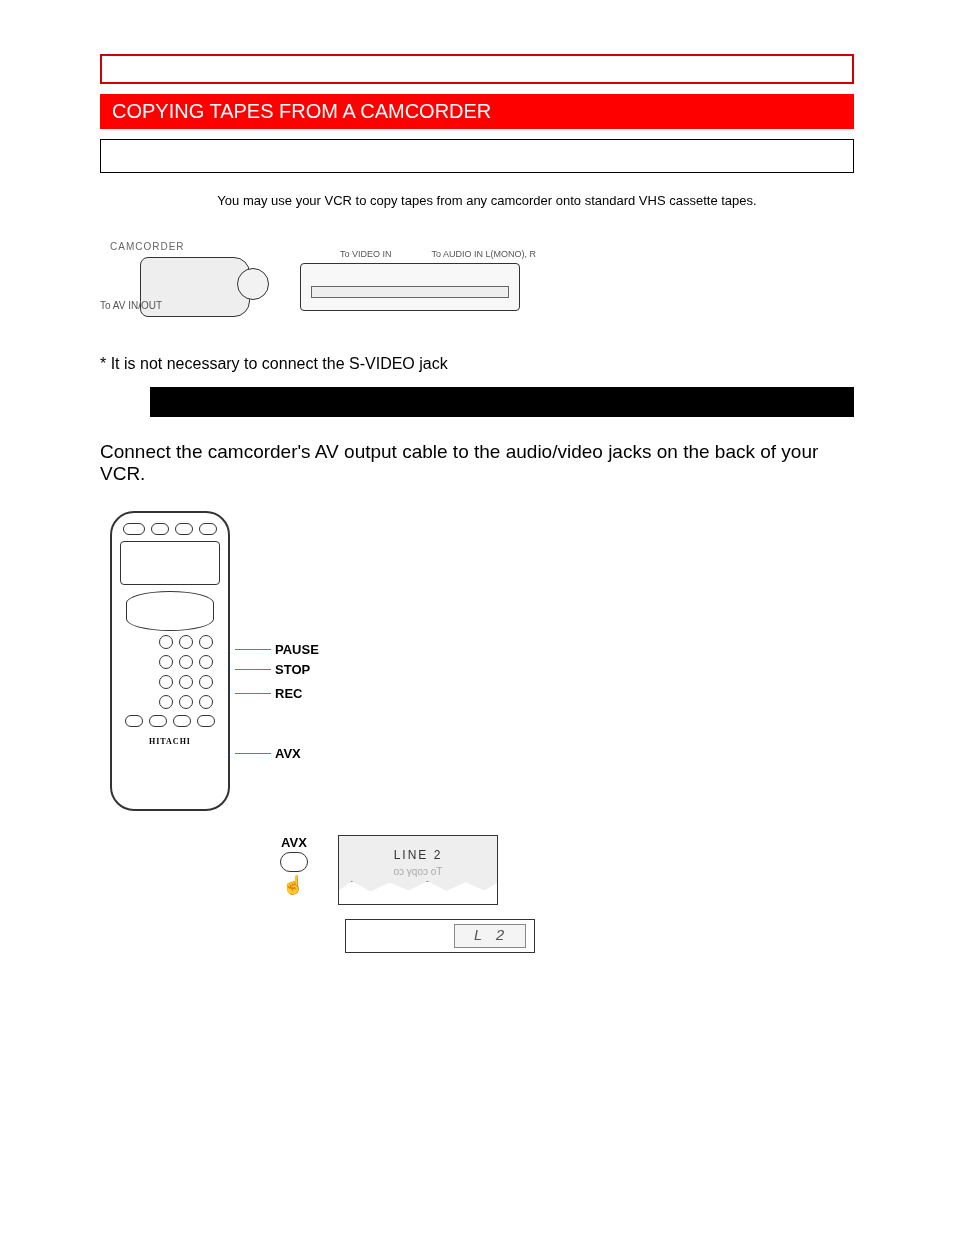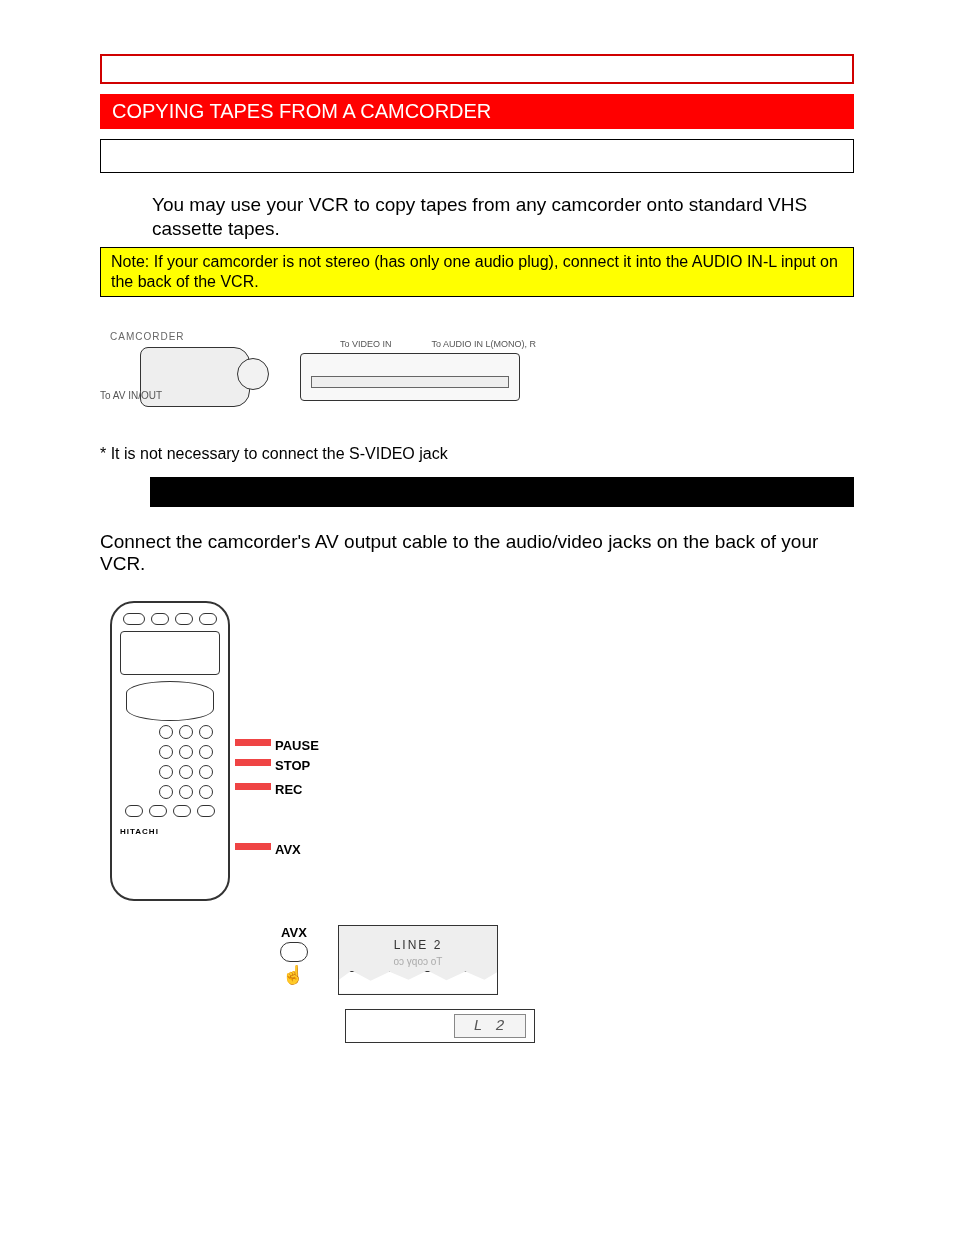--- a/index.html
+++ b/index.html
@@ -28,23 +28,24 @@
     padding: 6px 12px;
     margin: 0 60px 10px 60px;
     font-weight: normal;
   }
   .thin-black-box {
     border: 1.5px solid #000;
     height: 34px;
     margin: 0 60px 20px 60px;
   }
   .intro-text {
-    font-size: 19px;
-    margin: 0 60px 6px 112px;
+    font-size: 13px;
+    margin: 0 60px 6px 80px;
     line-height: 1.25;
+    text-align: center;
   }
   .yellow-note {
     background: #ffff00;
     border: 1.5px solid #000;
     padding: 4px 10px;
     margin: 0 60px 8px 60px;
     font-size: 16px;
     line-height: 1.25;
   }
   .connection-figure {
@@ -174,29 +175,31 @@
     grid-auto-rows: 14px;
     gap:6px;
     justify-content:center;
     margin-top:4px;
   }
   .keypad .side-lbl{
     font-size:6px; color:#555;
     display:flex; align-items:center;
   }
   .remote-brand {
+    text-align:center;
     font-size:8px;
     letter-spacing:1px;
     margin-top:10px;
     font-weight:bold;
+    font-family:Liberation Serif, serif;
   }
   .remote-pointer {
     position:absolute;
     left: 135px;
-    border-top:7px solid #ef4444;
+    border-top:1px solid #ef4444;
     width: 36px;
   }
   .remote-pointer span{
     position:absolute;
     left:40px; top:-8px;
     font-size:13px;
     font-weight:bold;
   }
   .p1{ top:138px; }
   .p2{ top:158px; }
@@ -285,21 +288,20 @@
   <div class="top-red-bar"></div>
 
   <div class="red-title-bar">
     <span>COPYING TAPES FROM A CAMCORDER</span>
   </div>
 
   <div class="thin-black-box"></div>
 
   <div class="intro-text">You may use your VCR to copy tapes from any camcorder onto standard VHS cassette tapes.</div>
 
-  <div class="yellow-note">Note:  If your camcorder is not stereo (has only one audio plug), connect it into the AUDIO IN-L input on the back of the VCR.</div>
 
   <div class="connection-figure">
     <div class="camcorder">
       <div class="cam-label">CAMCORDER</div>
       <div class="cam-shape"></div>
       <div class="to-avinout">To AV IN/OUT</div>
     </div>
     <div class="vcr-block">
       <div class="vcr-labels">
         <span>To VIDEO IN</span>

